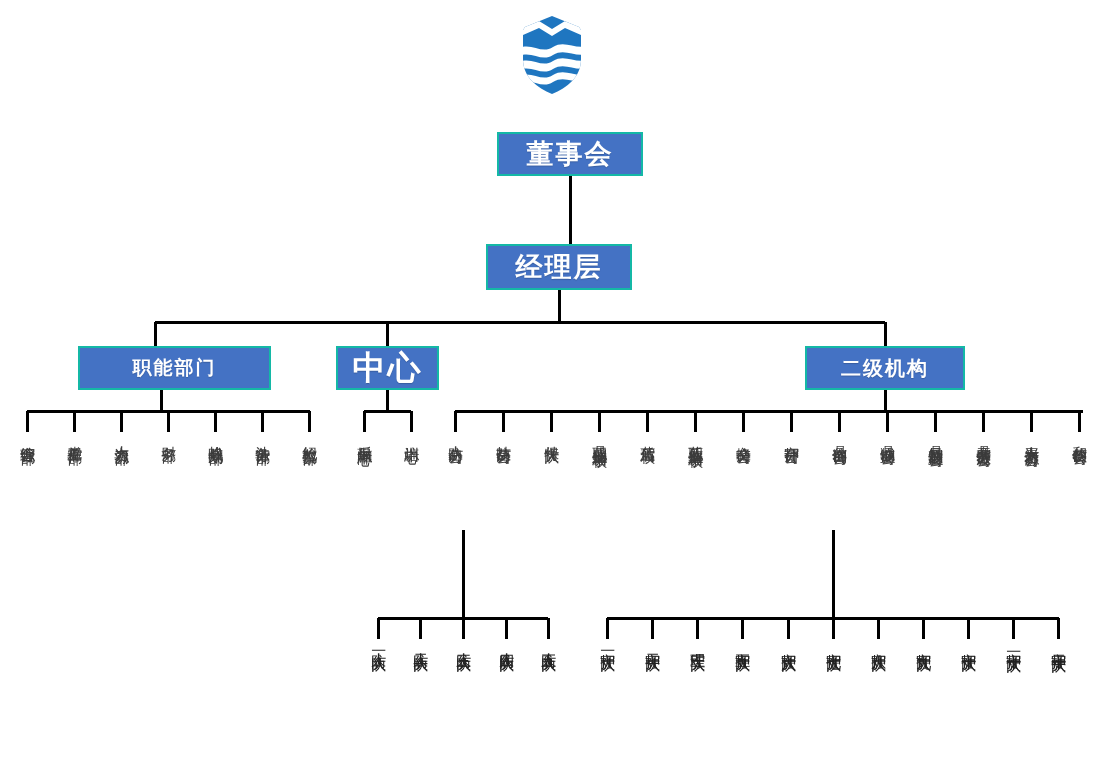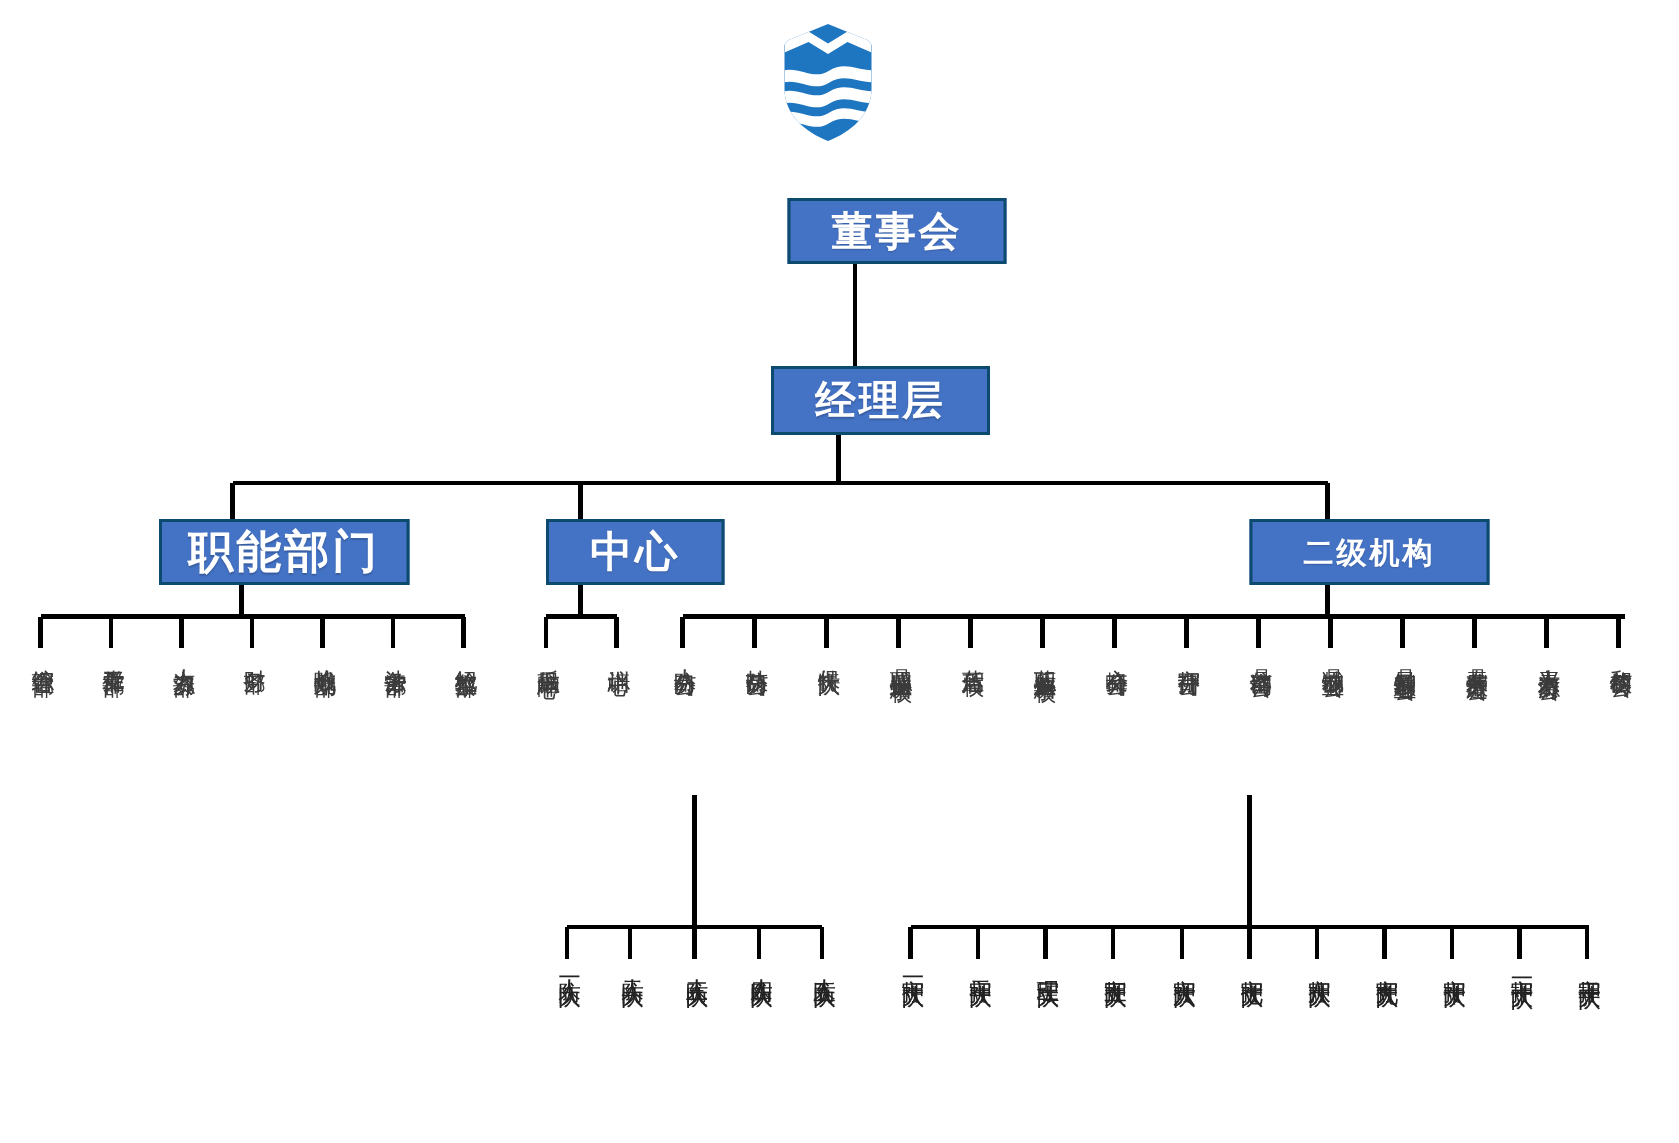--- a/index.html
+++ b/index.html
@@ -49,36 +49,35 @@
     width: 1119px;
     height: 762px;
     pointer-events: none;
   }
 
   
   .node-box {
     position: absolute;
     box-sizing: border-box;
     background: #4472C4;
-    border: 2px solid #0c4a6e;
+    border: 2px solid #14b8a6;
     color: #ffffff;
     font-family: "Liberation Sans", sans-serif;
     font-weight: bold;
     display: flex;
     align-items: center;
     justify-content: center;
     white-space: nowrap;
     letter-spacing: 2px;
     text-shadow: 0 1px 1px rgba(0,0,0,.18);
-    margin-left: 28px;
   }
   #box-board      { left: 497px; top: 132px; width: 146px; height: 44px; font-size: 27px; }
   #box-mgmt       { left: 486px; top: 244px; width: 146px; height: 46px; font-size: 27px; }
-  #box-func       { left: 78px;  top: 346px; width: 167px; height: 44px; font-size: 30px; }
-  #box-center     { left: 336px; top: 346px; width: 119px; height: 44px; font-size: 28px; }
+  #box-func       { left: 78px;  top: 346px; width: 193px; height: 44px; font-size: 19px; }
+  #box-center     { left: 336px; top: 346px; width: 103px; height: 44px; font-size: 33px; }
   #box-secondary  { left: 805px; top: 346px; width: 160px; height: 44px; font-size: 20px; }
 
   
   .vlabel {
     position: absolute;
     writing-mode: vertical-rl;
     text-orientation: upright;
     font-family: "Liberation Serif", "DejaVu Serif", serif;
     font-size: 15px;
     line-height: 1.02;

